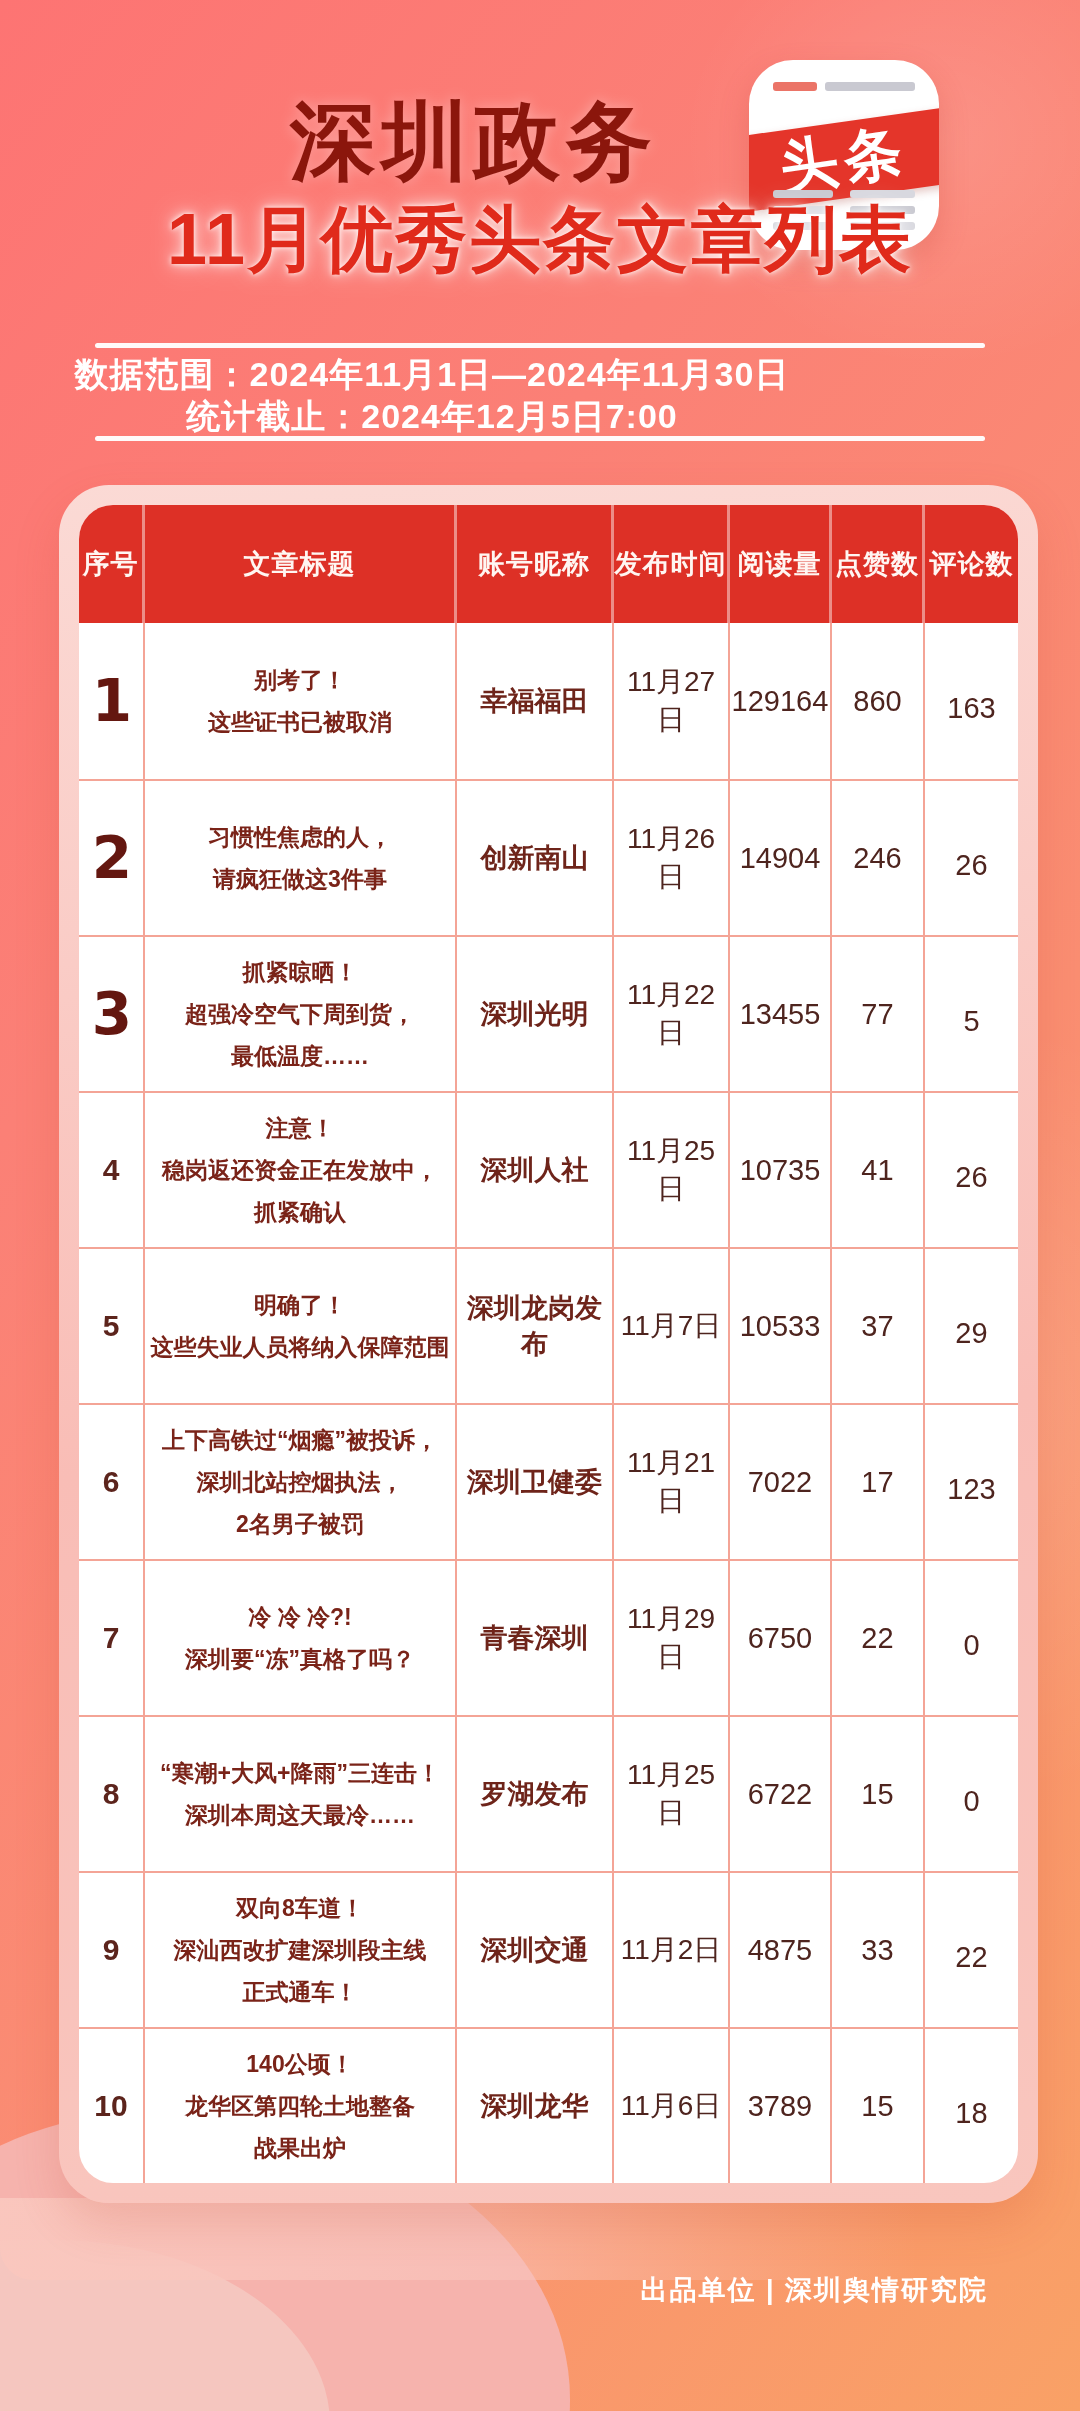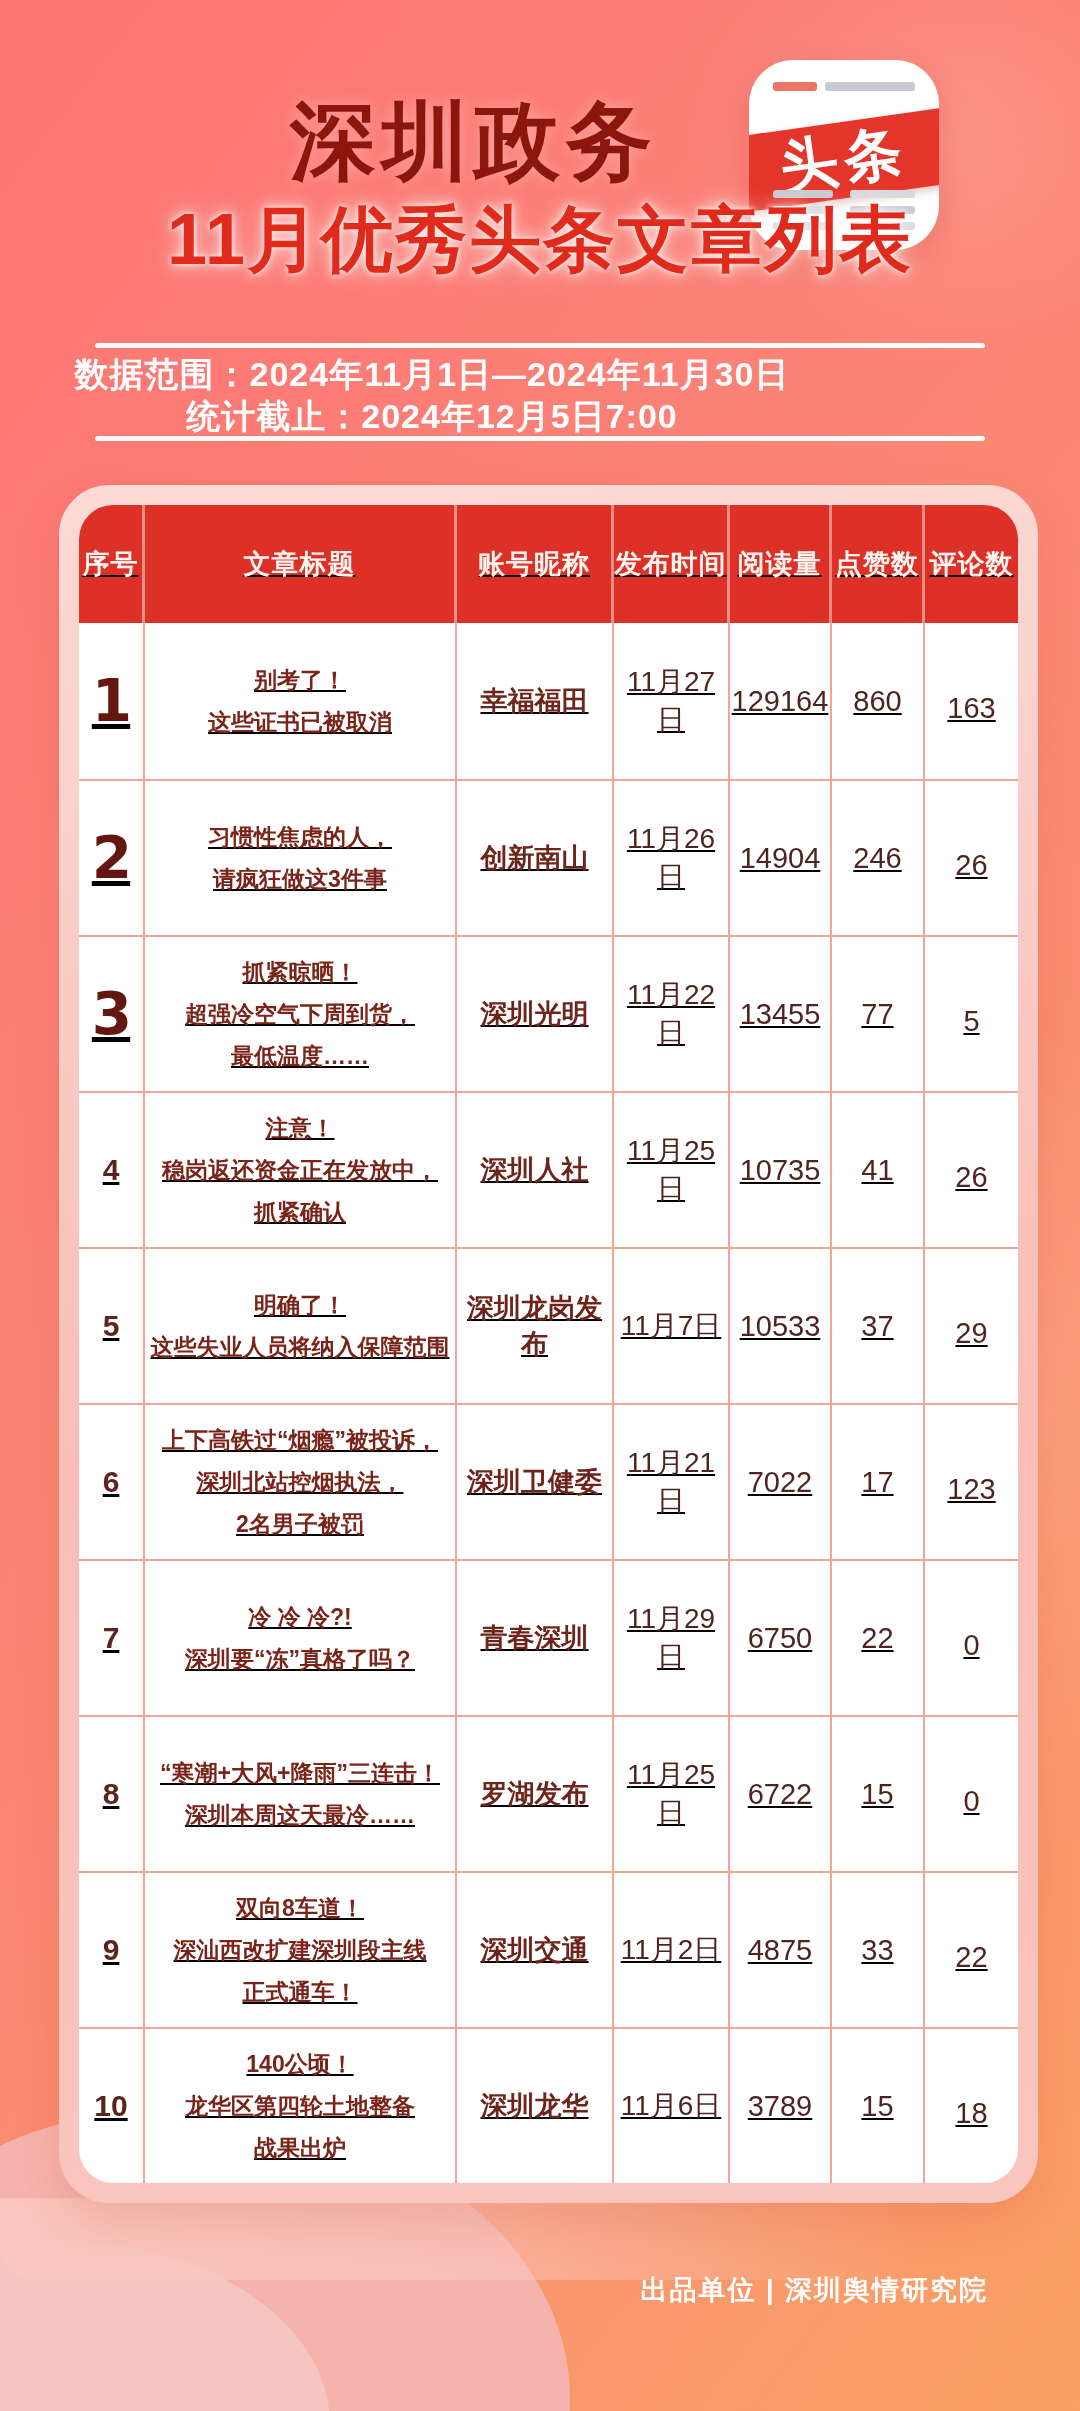--- a/index.html
+++ b/index.html
@@ -50,21 +50,21 @@
   .meta-hr.top { top:343px; } .meta-hr.bottom { top:436px; }
   .meta-line { position:absolute; left:0; width:864px; text-align:center;
     font-size:34px; font-weight:700; color:#fff; letter-spacing:1px; }
   .meta-line.l1 { top:352px; } .meta-line.l2 { top:394px; }
   
   .card { position:absolute; left:59px; top:485px; width:979px; height:1718px;
     box-sizing:border-box; padding:20px; border-radius:50px;
     background:linear-gradient(175deg,#FBDAD5 0%,#F9BDB6 55%,#F9C6BE 100%);
     box-shadow:0 20px 45px rgba(200,70,45,.18); }
   .tbl { width:939px; height:1678px; background:#fff; border-radius:34px; overflow:hidden;
-    display:flex; flex-direction:column;text-decoration:underline; }
+    display:flex; flex-direction:column; }
   .thead { display:grid; grid-template-columns:66px 312px 157px 116px 102px 93px 93px;
     height:118px; background:#DD3026; color:#FFF6F2; }
   .th { display:flex; align-items:center; justify-content:center;
     font-size:27px; font-weight:700; letter-spacing:1px;
     border-right:3px solid rgba(255,255,255,.45); box-sizing:border-box; }
   .th:last-child { border-right:none; }
   .trow { display:grid; grid-template-columns:66px 312px 157px 116px 102px 93px 93px;
     height:156px; box-sizing:border-box; }
   .trow + .trow { border-top:2px solid #F4A496; }
   .td { display:flex; align-items:center; justify-content:center; text-align:center;

